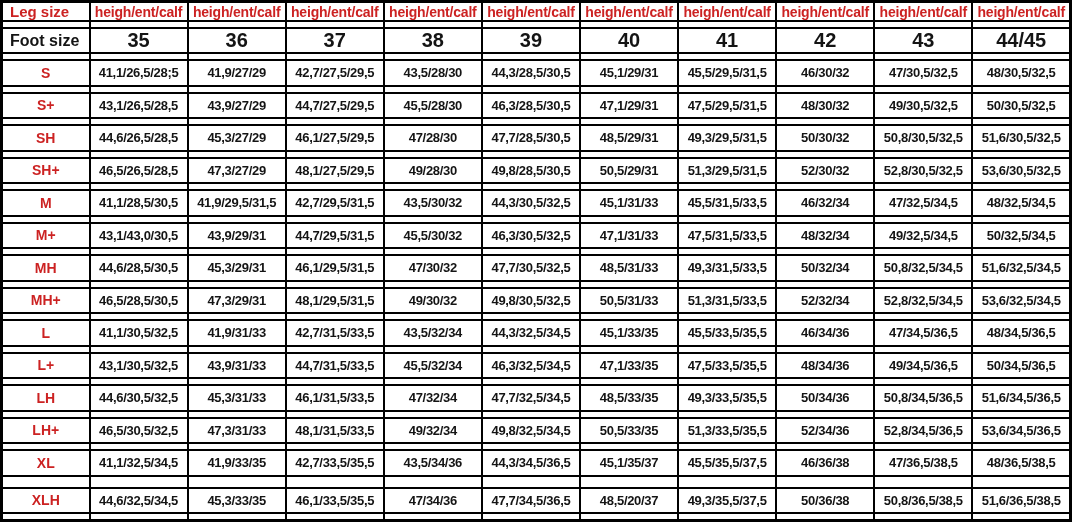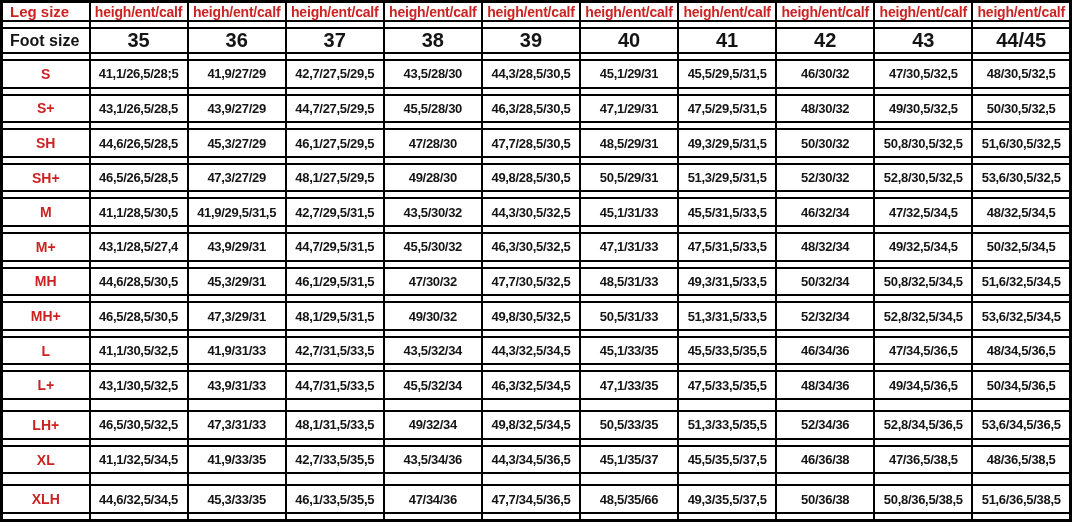--- a/index.html
+++ b/index.html
@@ -235,21 +235,21 @@
         <td></td>
         <td></td>
         <td></td>
         <td></td>
         <td></td>
         <td></td>
         <td></td>
       </tr>
       <tr>
         <th class="rl">M+</th>
-        <td class="dc">43,1/28,5/27,4</td>
+        <td class="dc">43,1/43,0/30,5</td>
         <td class="dc">43,9/29/31</td>
         <td class="dc">44,7/29,5/31,5</td>
         <td class="dc">45,5/30/32</td>
         <td class="dc">46,3/30,5/32,5</td>
         <td class="dc">47,1/31/33</td>
         <td class="dc">47,5/31,5/33,5</td>
         <td class="dc">48/32/34</td>
         <td class="dc">49/32,5/34,5</td>
         <td class="dc">50/32,5/34,5</td>
       </tr>
@@ -363,20 +363,33 @@
         <td></td>
         <td></td>
         <td></td>
         <td></td>
         <td></td>
         <td></td>
         <td></td>
         <td></td>
         <td></td>
       </tr>
+      <tr>
+        <th class="rl">LH</th>
+        <td class="dc">44,6/30,5/32,5</td>
+        <td class="dc">45,3/31/33</td>
+        <td class="dc">46,1/31,5/33,5</td>
+        <td class="dc">47/32/34</td>
+        <td class="dc">47,7/32,5/34,5</td>
+        <td class="dc">48,5/33/35</td>
+        <td class="dc">49,3/33,5/35,5</td>
+        <td class="dc">50/34/36</td>
+        <td class="dc">50,8/34,5/36,5</td>
+        <td class="dc">51,6/34,5/36,5</td>
+      </tr>
       <tr class="spacer">
         <td></td>
         <td></td>
         <td></td>
         <td></td>
         <td></td>
         <td></td>
         <td></td>
         <td></td>
         <td></td>
@@ -448,21 +461,21 @@
         <td></td>
         <td></td>
       </tr>
       <tr>
         <th class="rl">XLH</th>
         <td class="dc">44,6/32,5/34,5</td>
         <td class="dc">45,3/33/35</td>
         <td class="dc">46,1/33,5/35,5</td>
         <td class="dc">47/34/36</td>
         <td class="dc">47,7/34,5/36,5</td>
-        <td class="dc">48,5/35/66</td>
+        <td class="dc">48,5/20/37</td>
         <td class="dc">49,3/35,5/37,5</td>
         <td class="dc">50/36/38</td>
         <td class="dc">50,8/36,5/38,5</td>
         <td class="dc">51,6/36,5/38,5</td>
       </tr>
       <tr class="spacer">
         <td></td>
         <td></td>
         <td></td>
         <td></td>

